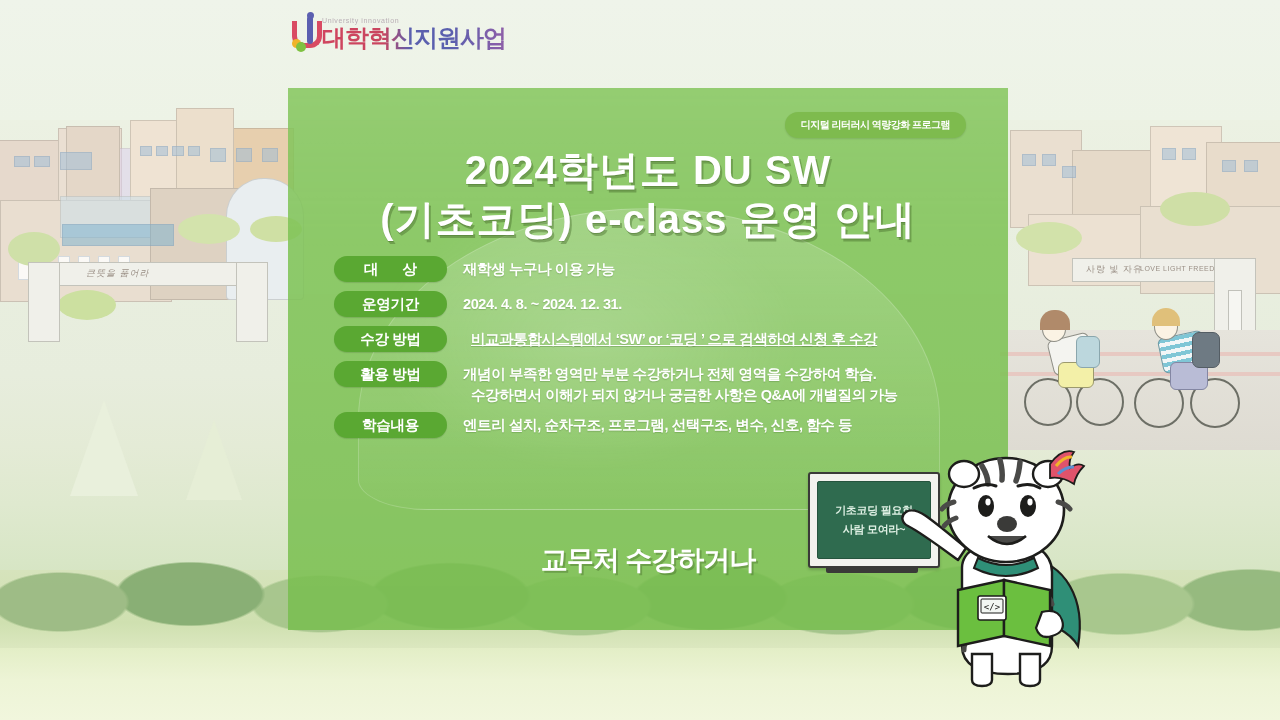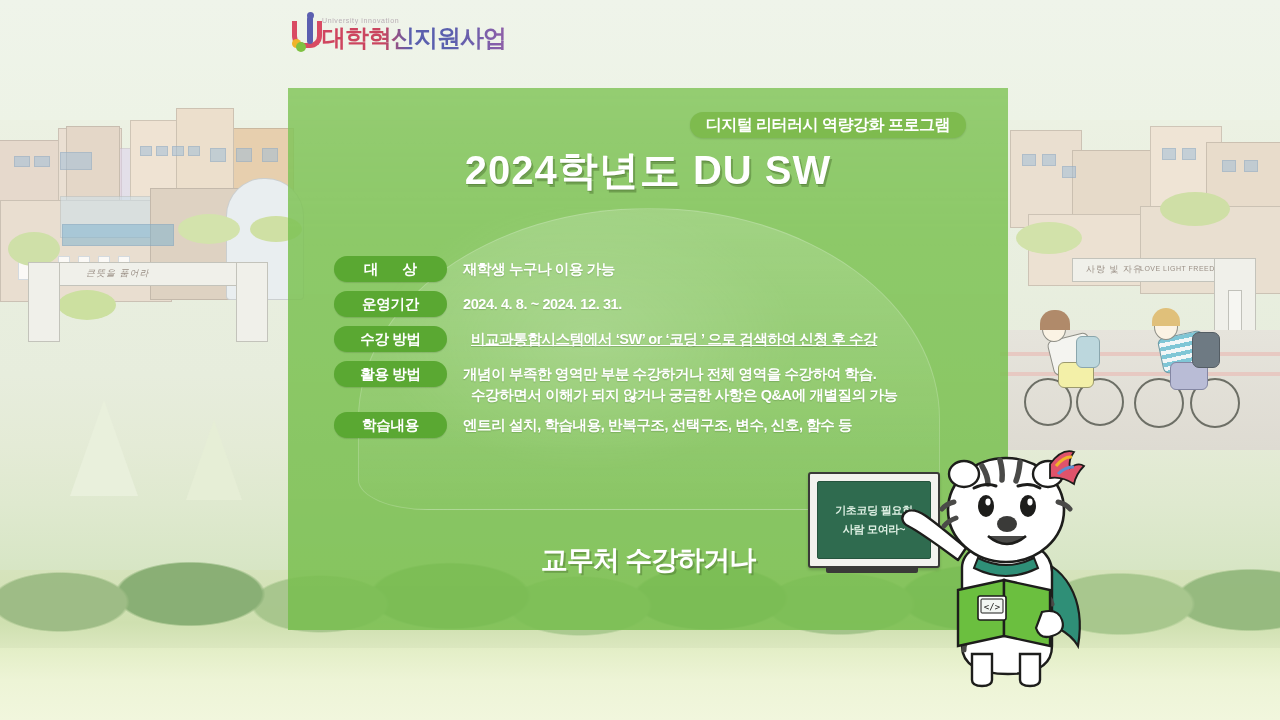--- a/index.html
+++ b/index.html
@@ -74,21 +74,21 @@
      background:
        radial-gradient(ellipse 300px 190px at 300px 250px, rgba(255,255,255,.55), transparent 70%),
        linear-gradient(180deg, rgba(255,255,255,.25) 0%, rgba(255,255,255,.05) 30%, rgba(40,90,20,.10) 100%);}
   .panel-road{position:absolute;left:70px;top:120px;width:580px;height:300px;
      border-radius:50% 50% 12% 12%/70% 70% 10% 10%;
      background:linear-gradient(180deg, rgba(255,255,255,.18), rgba(255,255,255,.02));
      border:1px solid rgba(255,255,255,.18);}
 
   .badge{position:absolute;right:42px;top:24px;height:26px;padding:0 16px;
      display:flex;align-items:center;border-radius:13px;
-     background:#7ebb4e;color:#fff;font-size:16px;font-weight:bold;letter-spacing:-.5px;
+     background:#7ebb4e;color:#fff;font-size:10px;font-weight:bold;letter-spacing:-.5px;
      box-shadow:0 1px 2px rgba(0,0,0,.12);}
 
   .title{position:absolute;left:0;right:0;top:58px;text-align:center;
      color:#ffffff;font-weight:bold;font-size:40px;line-height:1.22;letter-spacing:1px;
      text-shadow:2px 3px 0 rgba(60,95,35,.38), 0 1px 0 rgba(60,95,35,.3);}
 
   
   .rows{position:absolute;left:46px;top:168px;right:30px;}
   .row{display:flex;align-items:flex-start;margin-bottom:9px;}
   .row .pill{flex:0 0 auto;width:113px;height:26px;border-radius:13px;background:#5aa832;
@@ -235,20 +235,21 @@
   </div>
 
   <div class="panel">
     <div class="panel-ghost"></div>
     <div class="panel-road"></div>
 
     <div class="badge">디지털 리터러시 역량강화 프로그램</div>
 
     <div class="title">
       <div>2024학년도 DU SW</div>
+      <div>(기초코딩) e-class 운영 안내</div>
     </div>
 
     <div class="rows">
       <div class="row">
         <div class="pill spaced">대      상</div>
         <div class="val">재학생 누구나 이용 가능</div>
       </div>
       <div class="row">
         <div class="pill">운영기간</div>
         <div class="val">2024. 4. 8. ~ 2024. 12. 31.</div>
@@ -259,21 +260,21 @@
       </div>
       <div class="row tall">
         <div class="pill">활용 방법</div>
         <div class="val">
           <span>개념이 부족한 영역만 부분 수강하거나 전체 영역을 수강하여 학습.</span>
           <span class="l2">수강하면서 이해가 되지 않거나 궁금한 사항은 Q&amp;A에 개별질의 가능</span>
         </div>
       </div>
       <div class="row">
         <div class="pill">학습내용</div>
-        <div class="val">엔트리 설치, 학습내용, 반복구조, 선택구조, 변수, 신호, 함수 등</div>
+        <div class="val">엔트리 설치, 순차구조, 프로그램, 선택구조, 변수, 신호, 함수 등</div>
       </div>
     </div>
 
     <div class="footer">교무처 수강하거나</div>
   </div>
 
   <div class="board">
     <div class="board-inner">
       <span class="board-line">기초코딩 필요한</span>
       <span class="board-line">사람 모여라~</span>

